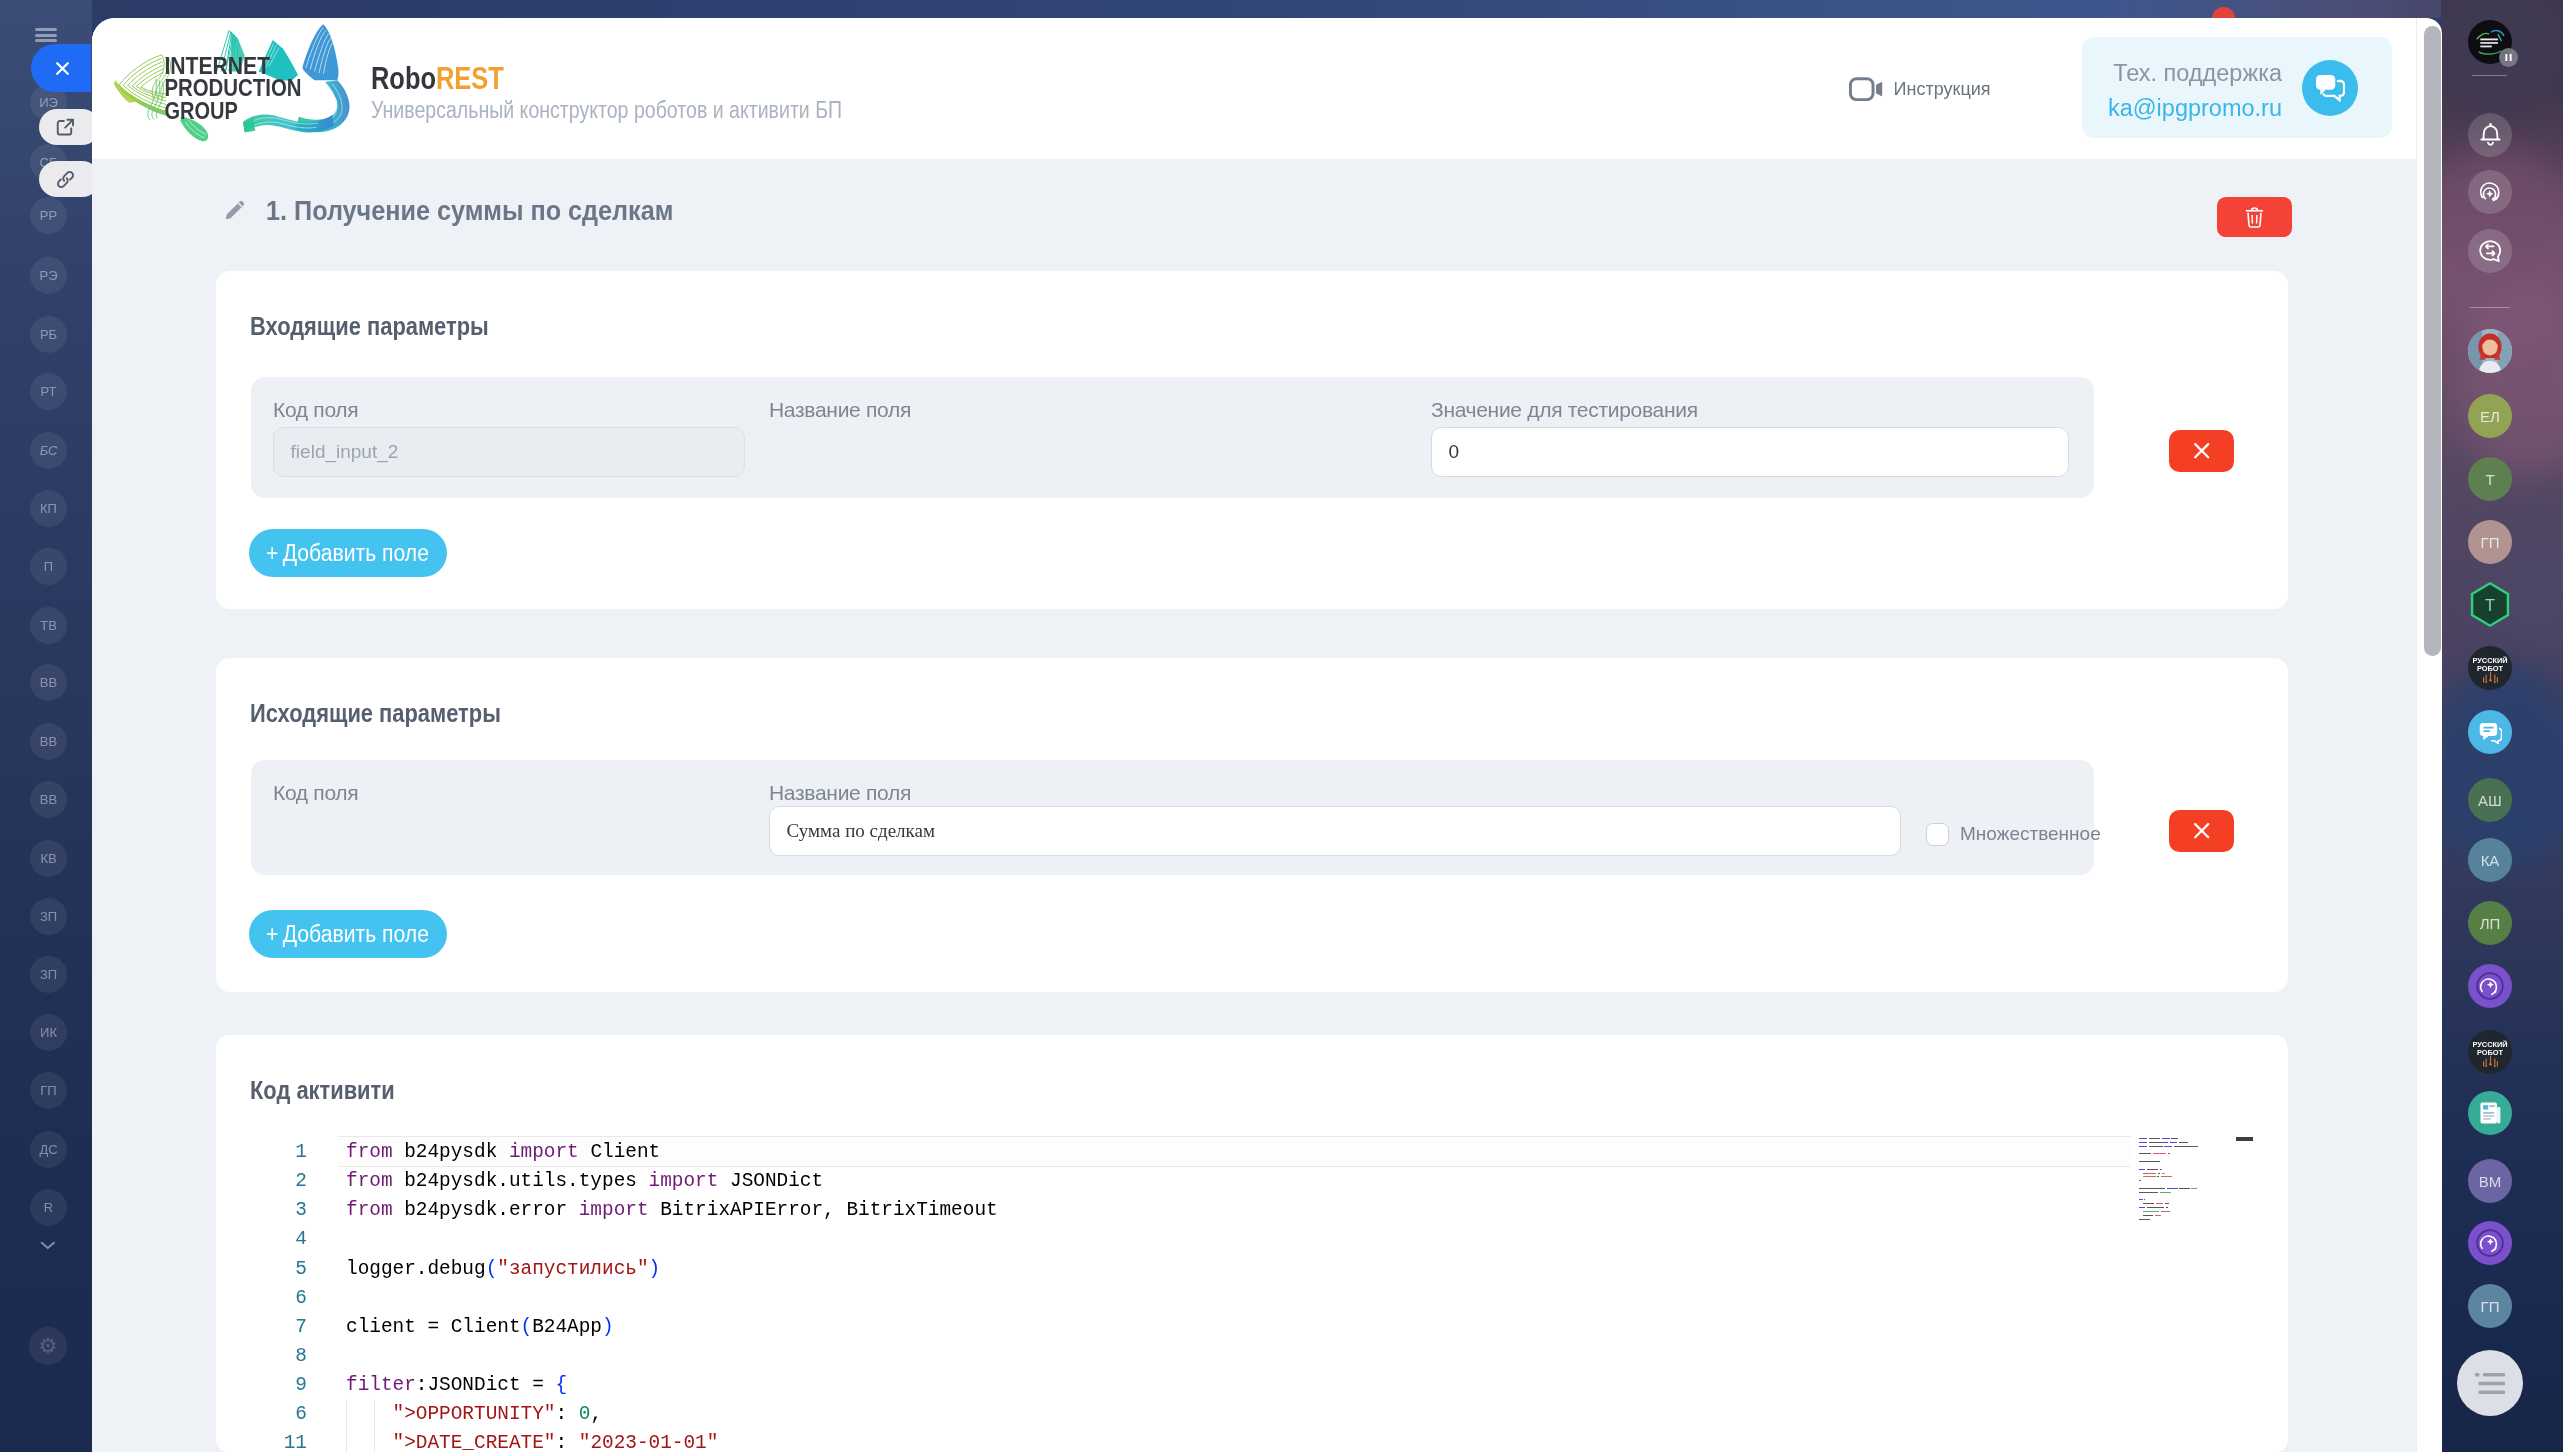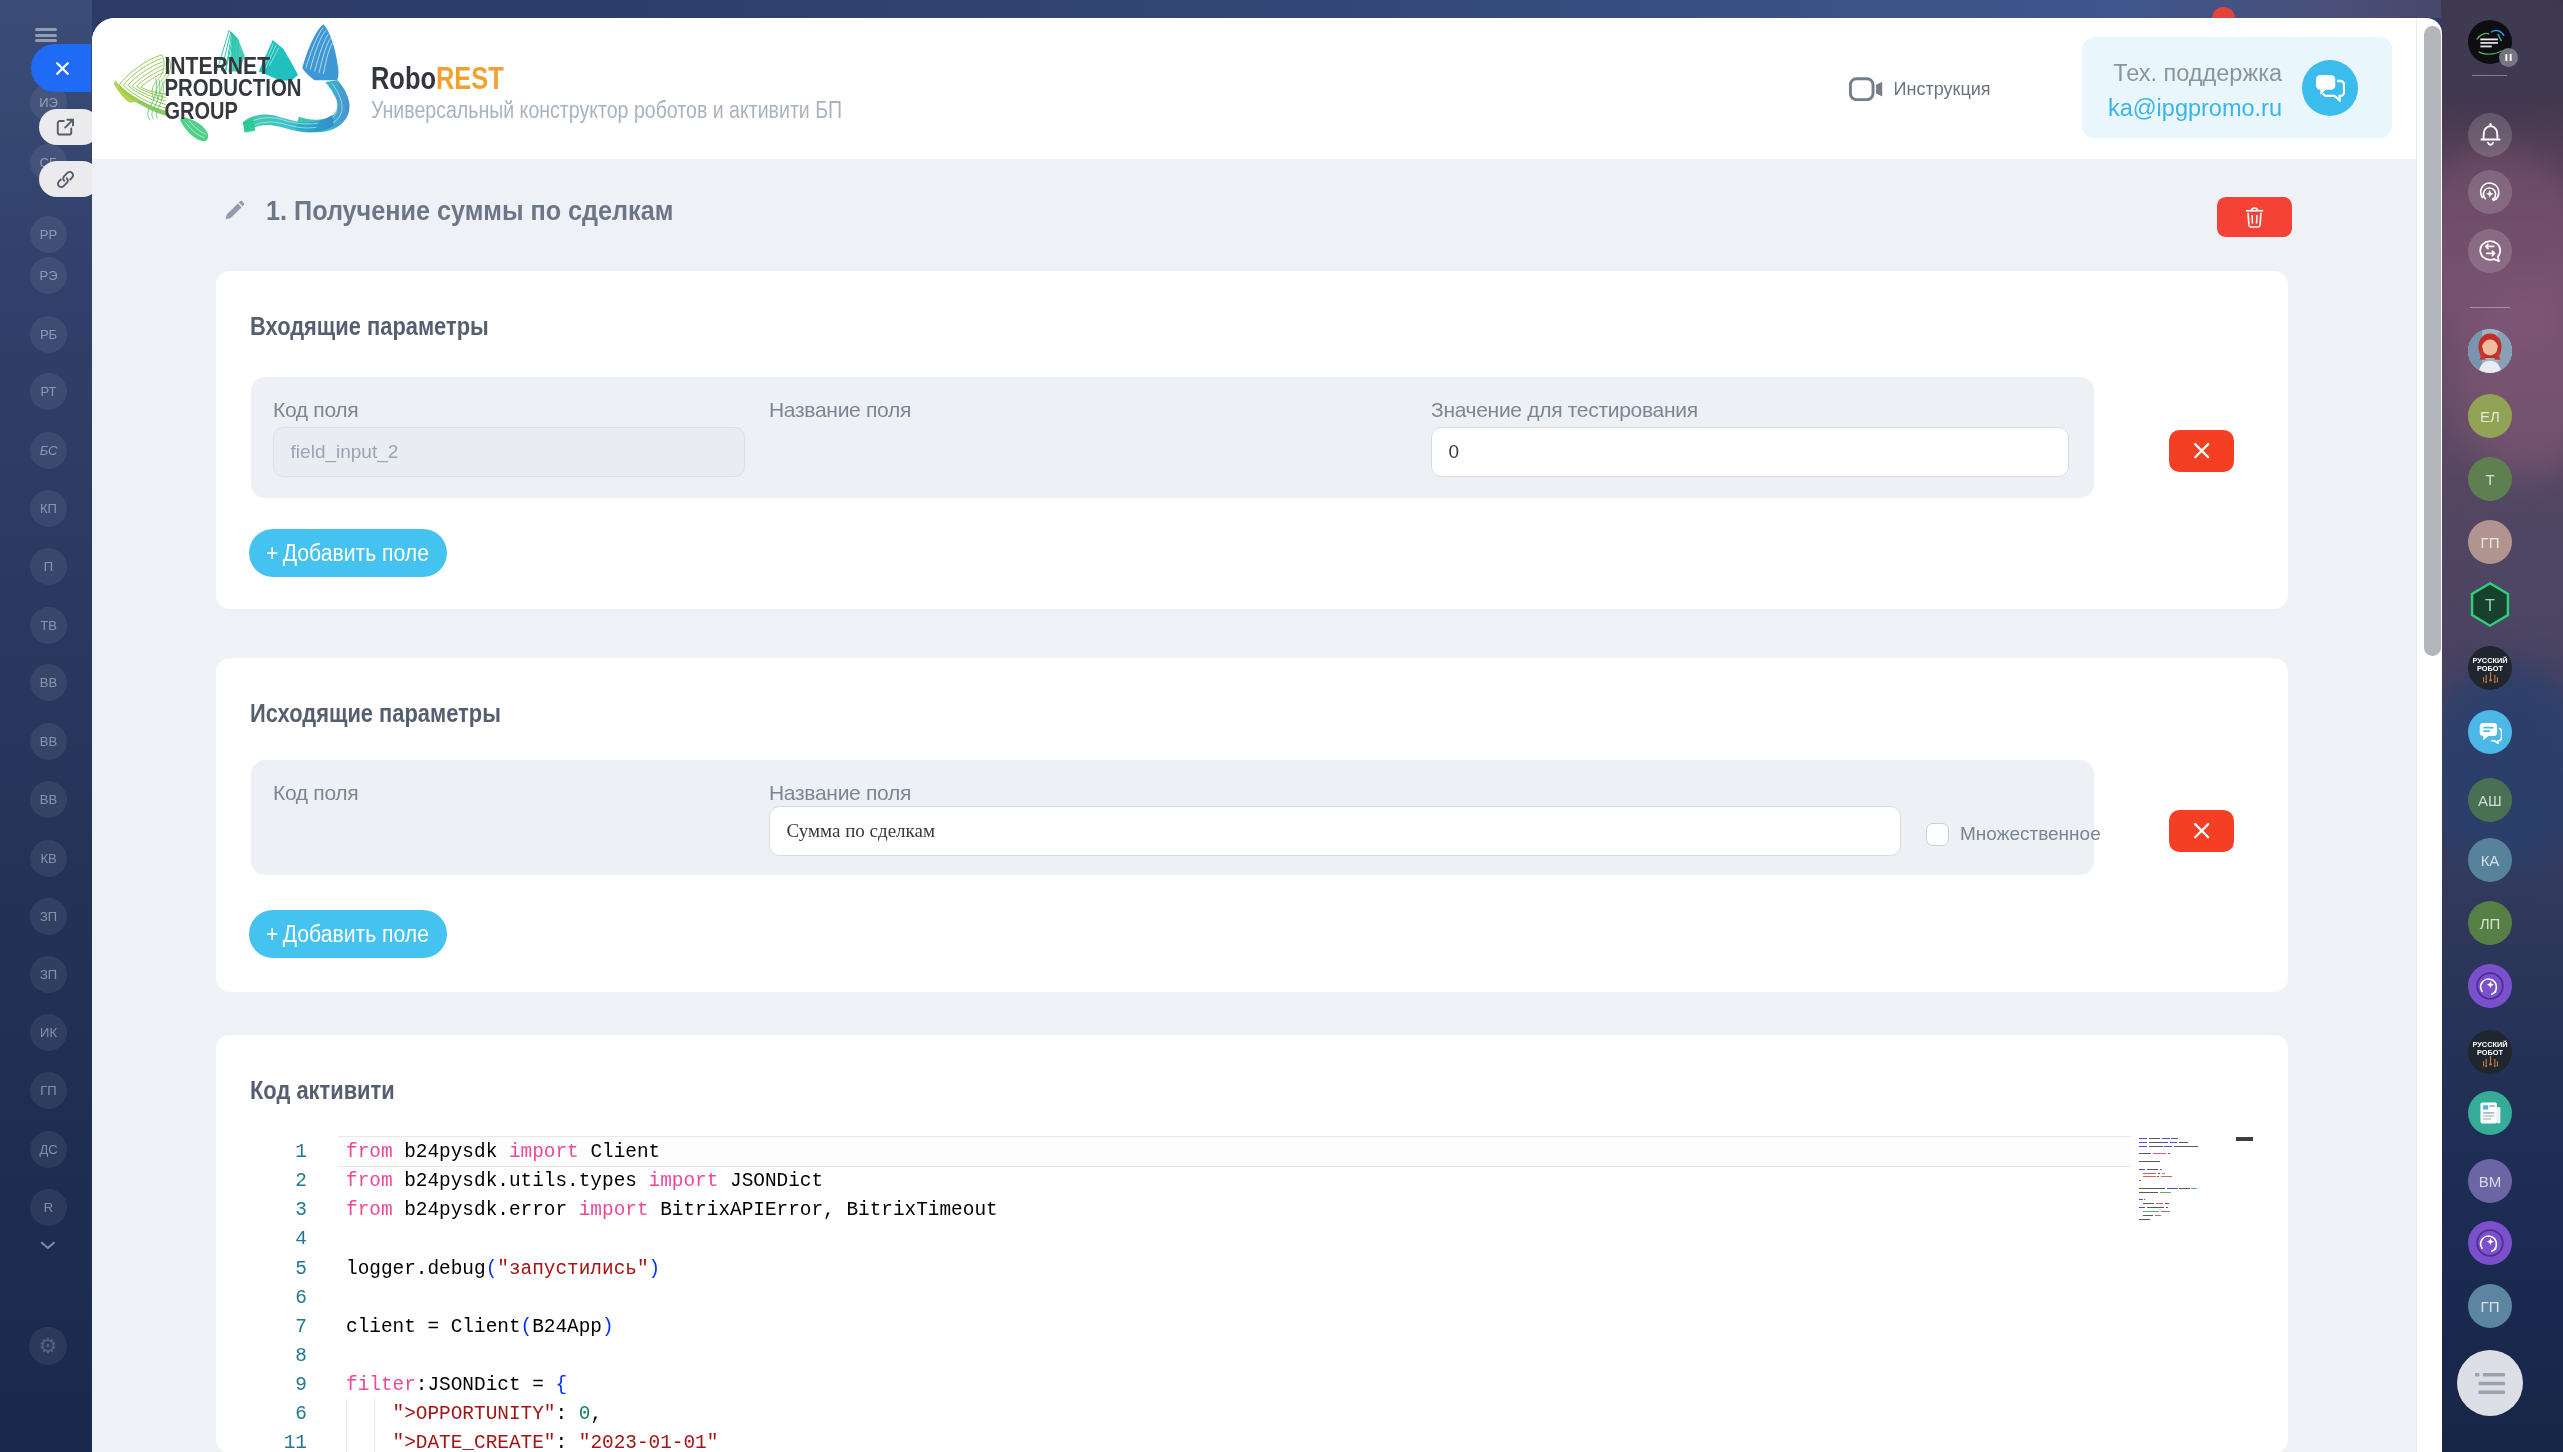--- a/index.html
+++ b/index.html
@@ -85,21 +85,21 @@
         <path d="M9 3.5 L4.5 3.5 C3.1 3.5 2 4.6 2 6 L2 16.5 C2 17.9 3.1 19 4.5 19 L15 19 C16.4 19 17.5 17.9 17.5 16.5 L17.5 12" fill="none" stroke="#525c6b" stroke-width="2.2" stroke-linecap="round"></path>
         <path d="M13 2 L19.5 2 L19.5 8.5 M19 2.5 L10.5 11" fill="none" stroke="#525c6b" stroke-width="2.2" stroke-linecap="round"></path>
       </svg>
     </div>
     <div class="lpill" style="top:161px;">
       <svg width="19" height="19" viewBox="0 0 22 22" style="margin-left:16.6px;">
         <path d="M9.5 12.5 C8 11 8 8.6 9.5 7.1 L13.2 3.4 C14.7 1.9 17.1 1.9 18.6 3.4 C20.1 4.9 20.1 7.3 18.6 8.8 L16.4 11" fill="none" stroke="#525c6b" stroke-width="2.2" stroke-linecap="round"></path>
         <path d="M12.5 9.5 C14 11 14 13.4 12.5 14.9 L8.8 18.6 C7.3 20.1 4.9 20.1 3.4 18.6 C1.9 17.1 1.9 14.7 3.4 13.2 L5.6 11" fill="none" stroke="#525c6b" stroke-width="2.2" stroke-linecap="round"></path>
       </svg>
     </div>
-    <div class="lini" style="top:216px;">РР</div>
+    <div class="lini" style="top:197px;">РР</div>
     <div class="lini" style="top:257px;">РЭ</div>
     <div class="lini" style="top:316px;">РБ</div>
     <div class="lini" style="top:373px;">РТ</div>
     <div class="lini" style="top:432px;font-style:italic;">БС</div>
     <div class="lini" style="top:490px;">КП</div>
     <div class="lini" style="top:548px;">П</div>
     <div class="lini" style="top:607px;">ТВ</div>
     <div class="lini" style="top:664px;">ВВ</div>
     <div class="lini" style="top:723px;">ВВ</div>
     <div class="lini" style="top:781px;">ВВ</div>
@@ -503,18 +503,18 @@
         <div class="mmr" style="top: 77px; left: 15.7px; width: 6.1px; background: rgb(194, 75, 75);"></div>
         <div class="mmr" style="top: 81px; left: 0px; width: 11.3px; background: rgb(60, 60, 60);"></div>
       </div>
       <div style="position:absolute; left:1983px; top:5.2px; width:17.4px; height:3.5px; background:#3e3e3e;"></div>
     </div>
     <style>
       #lnums div { position:absolute; width:54px; text-align:right; font-family:"Liberation Mono", monospace;
         font-size:19.4px; color:#237893; height:29px; line-height:29px; }
       #codelines div { position:absolute; left:93px; white-space:pre; font-family:"Liberation Mono", monospace;
         font-size:19.4px; color:#000; height:29px; line-height:29px; }
-      .tk { color:#ec4899; } .ts { color:#a31515; } .tn { color:#098658; } .tp { color:#0431fa; }
+      .tk { color:#701a75; } .ts { color:#a31515; } .tn { color:#098658; } .tp { color:#0431fa; }
       .mmr { position:absolute; height:1.1px; opacity:0.85; }
     </style>
 
   </div>
 
 
 </body></html>

